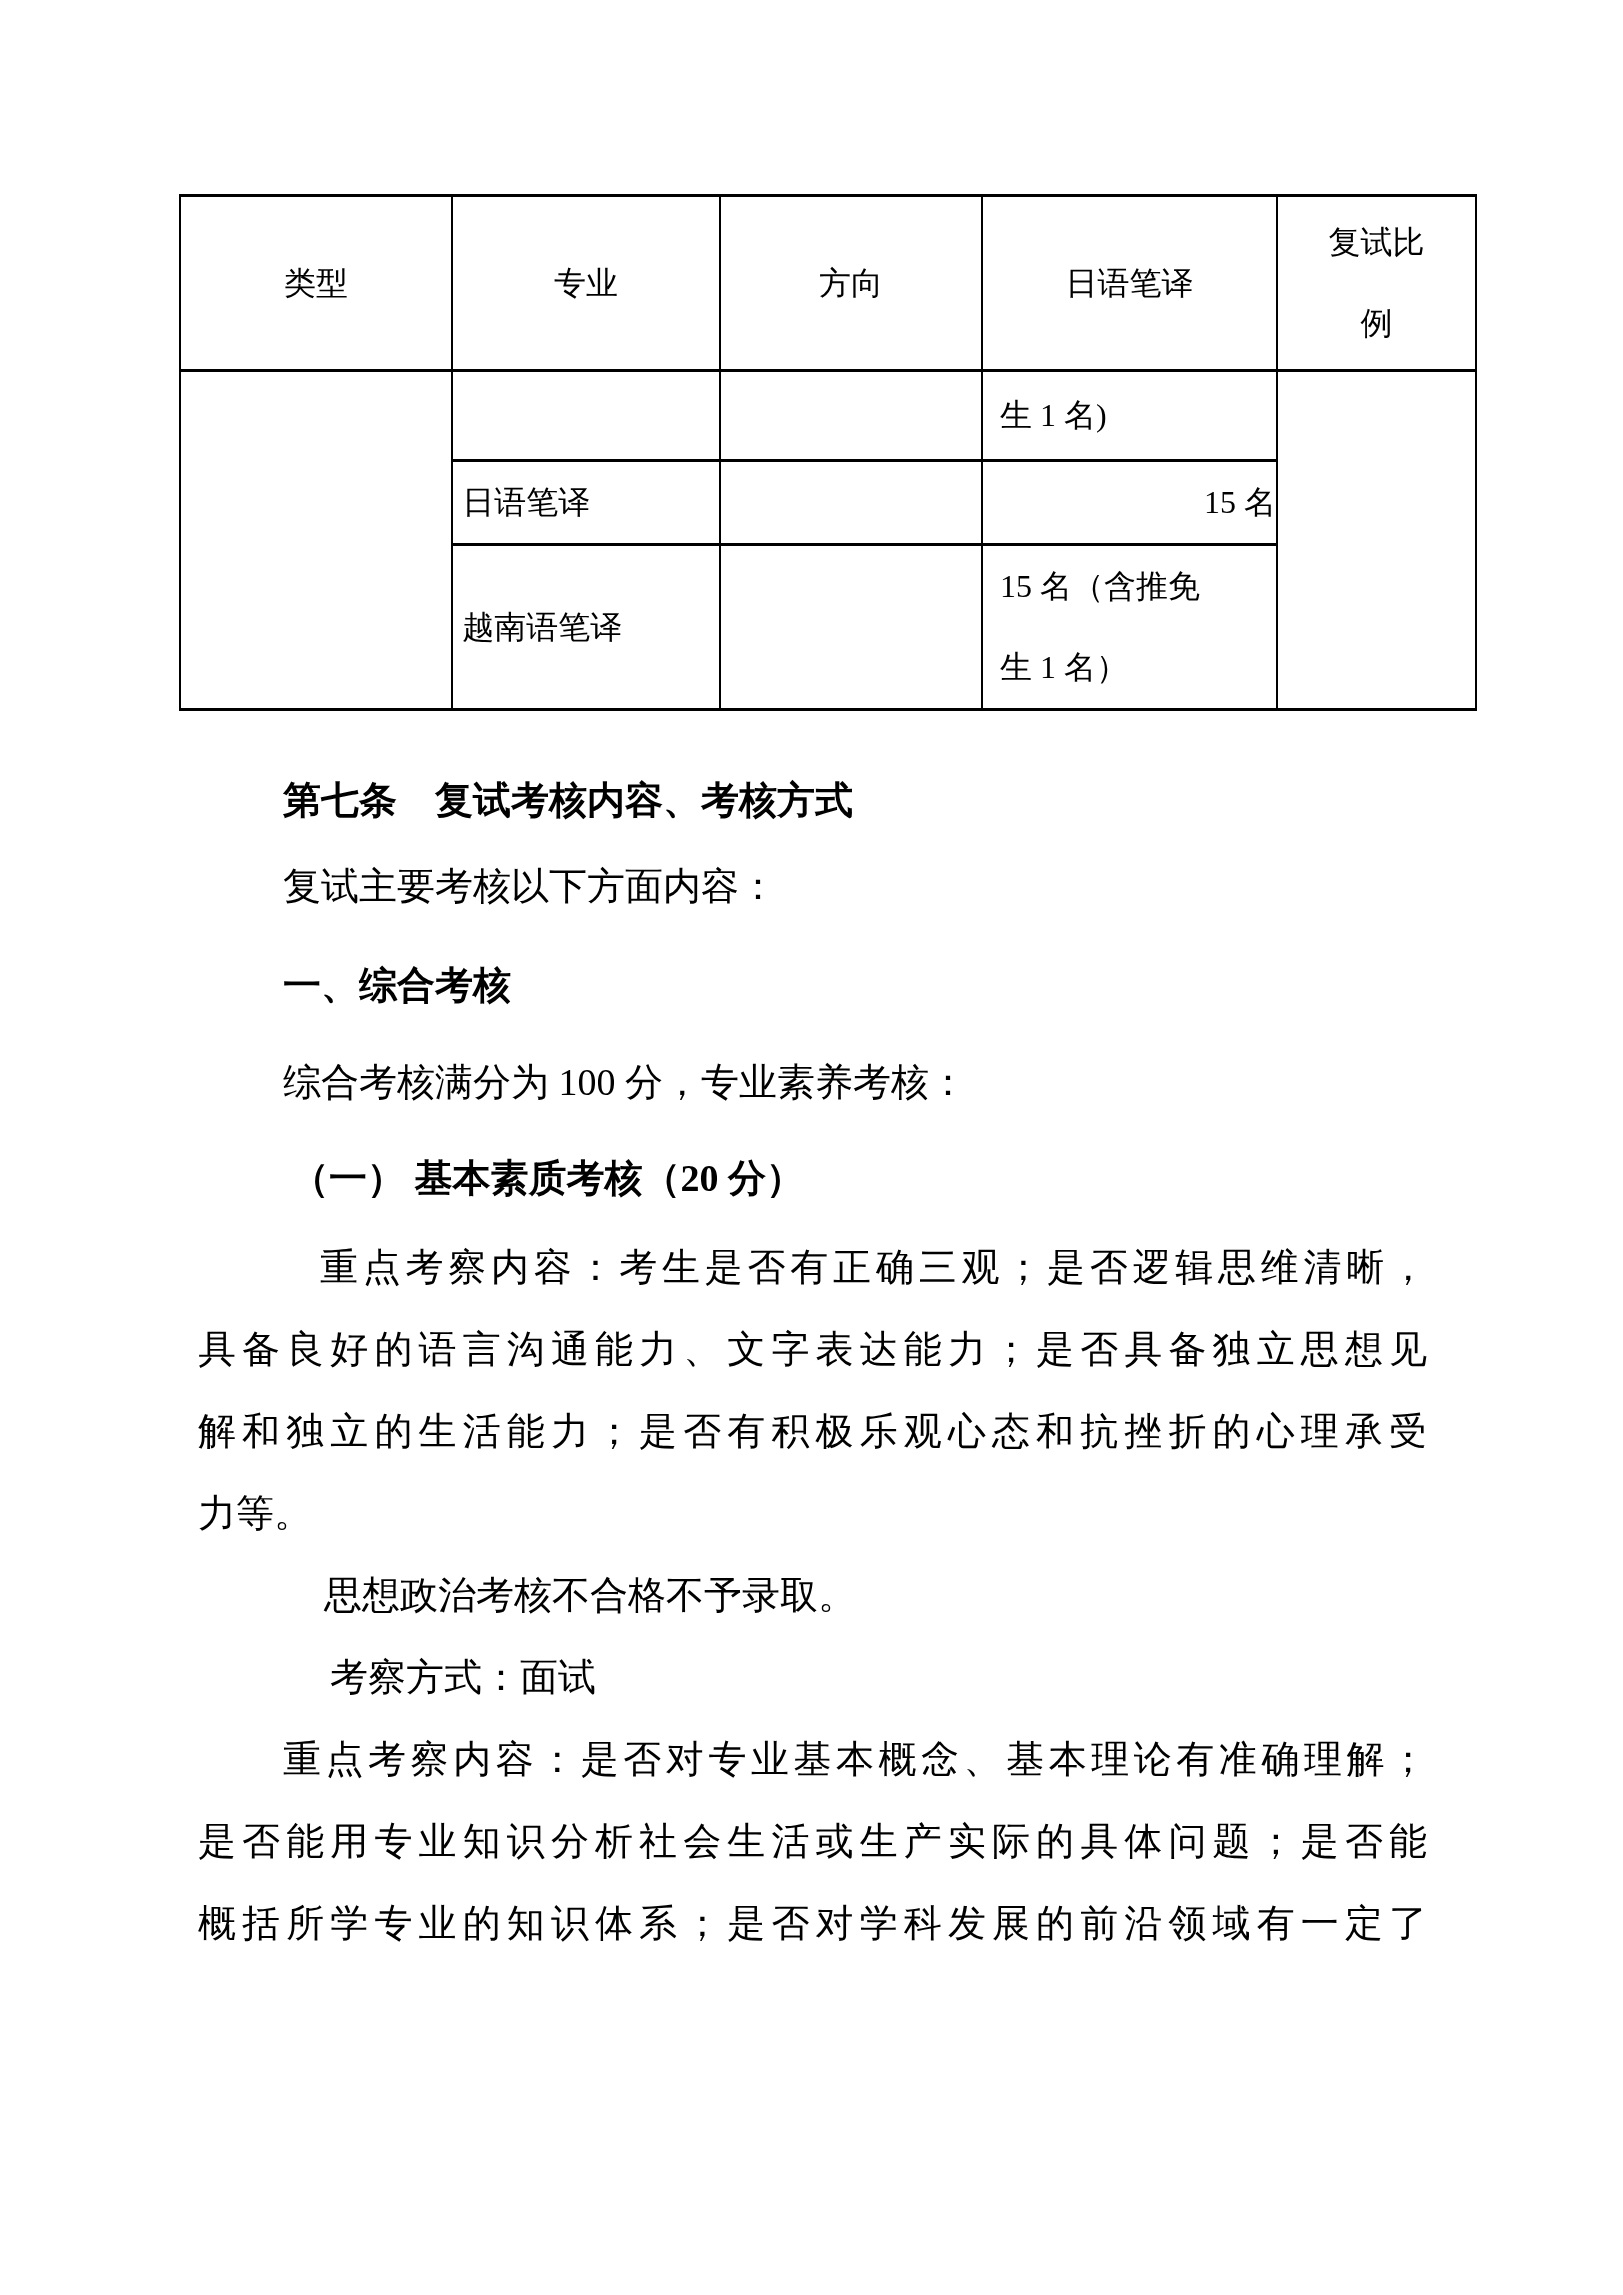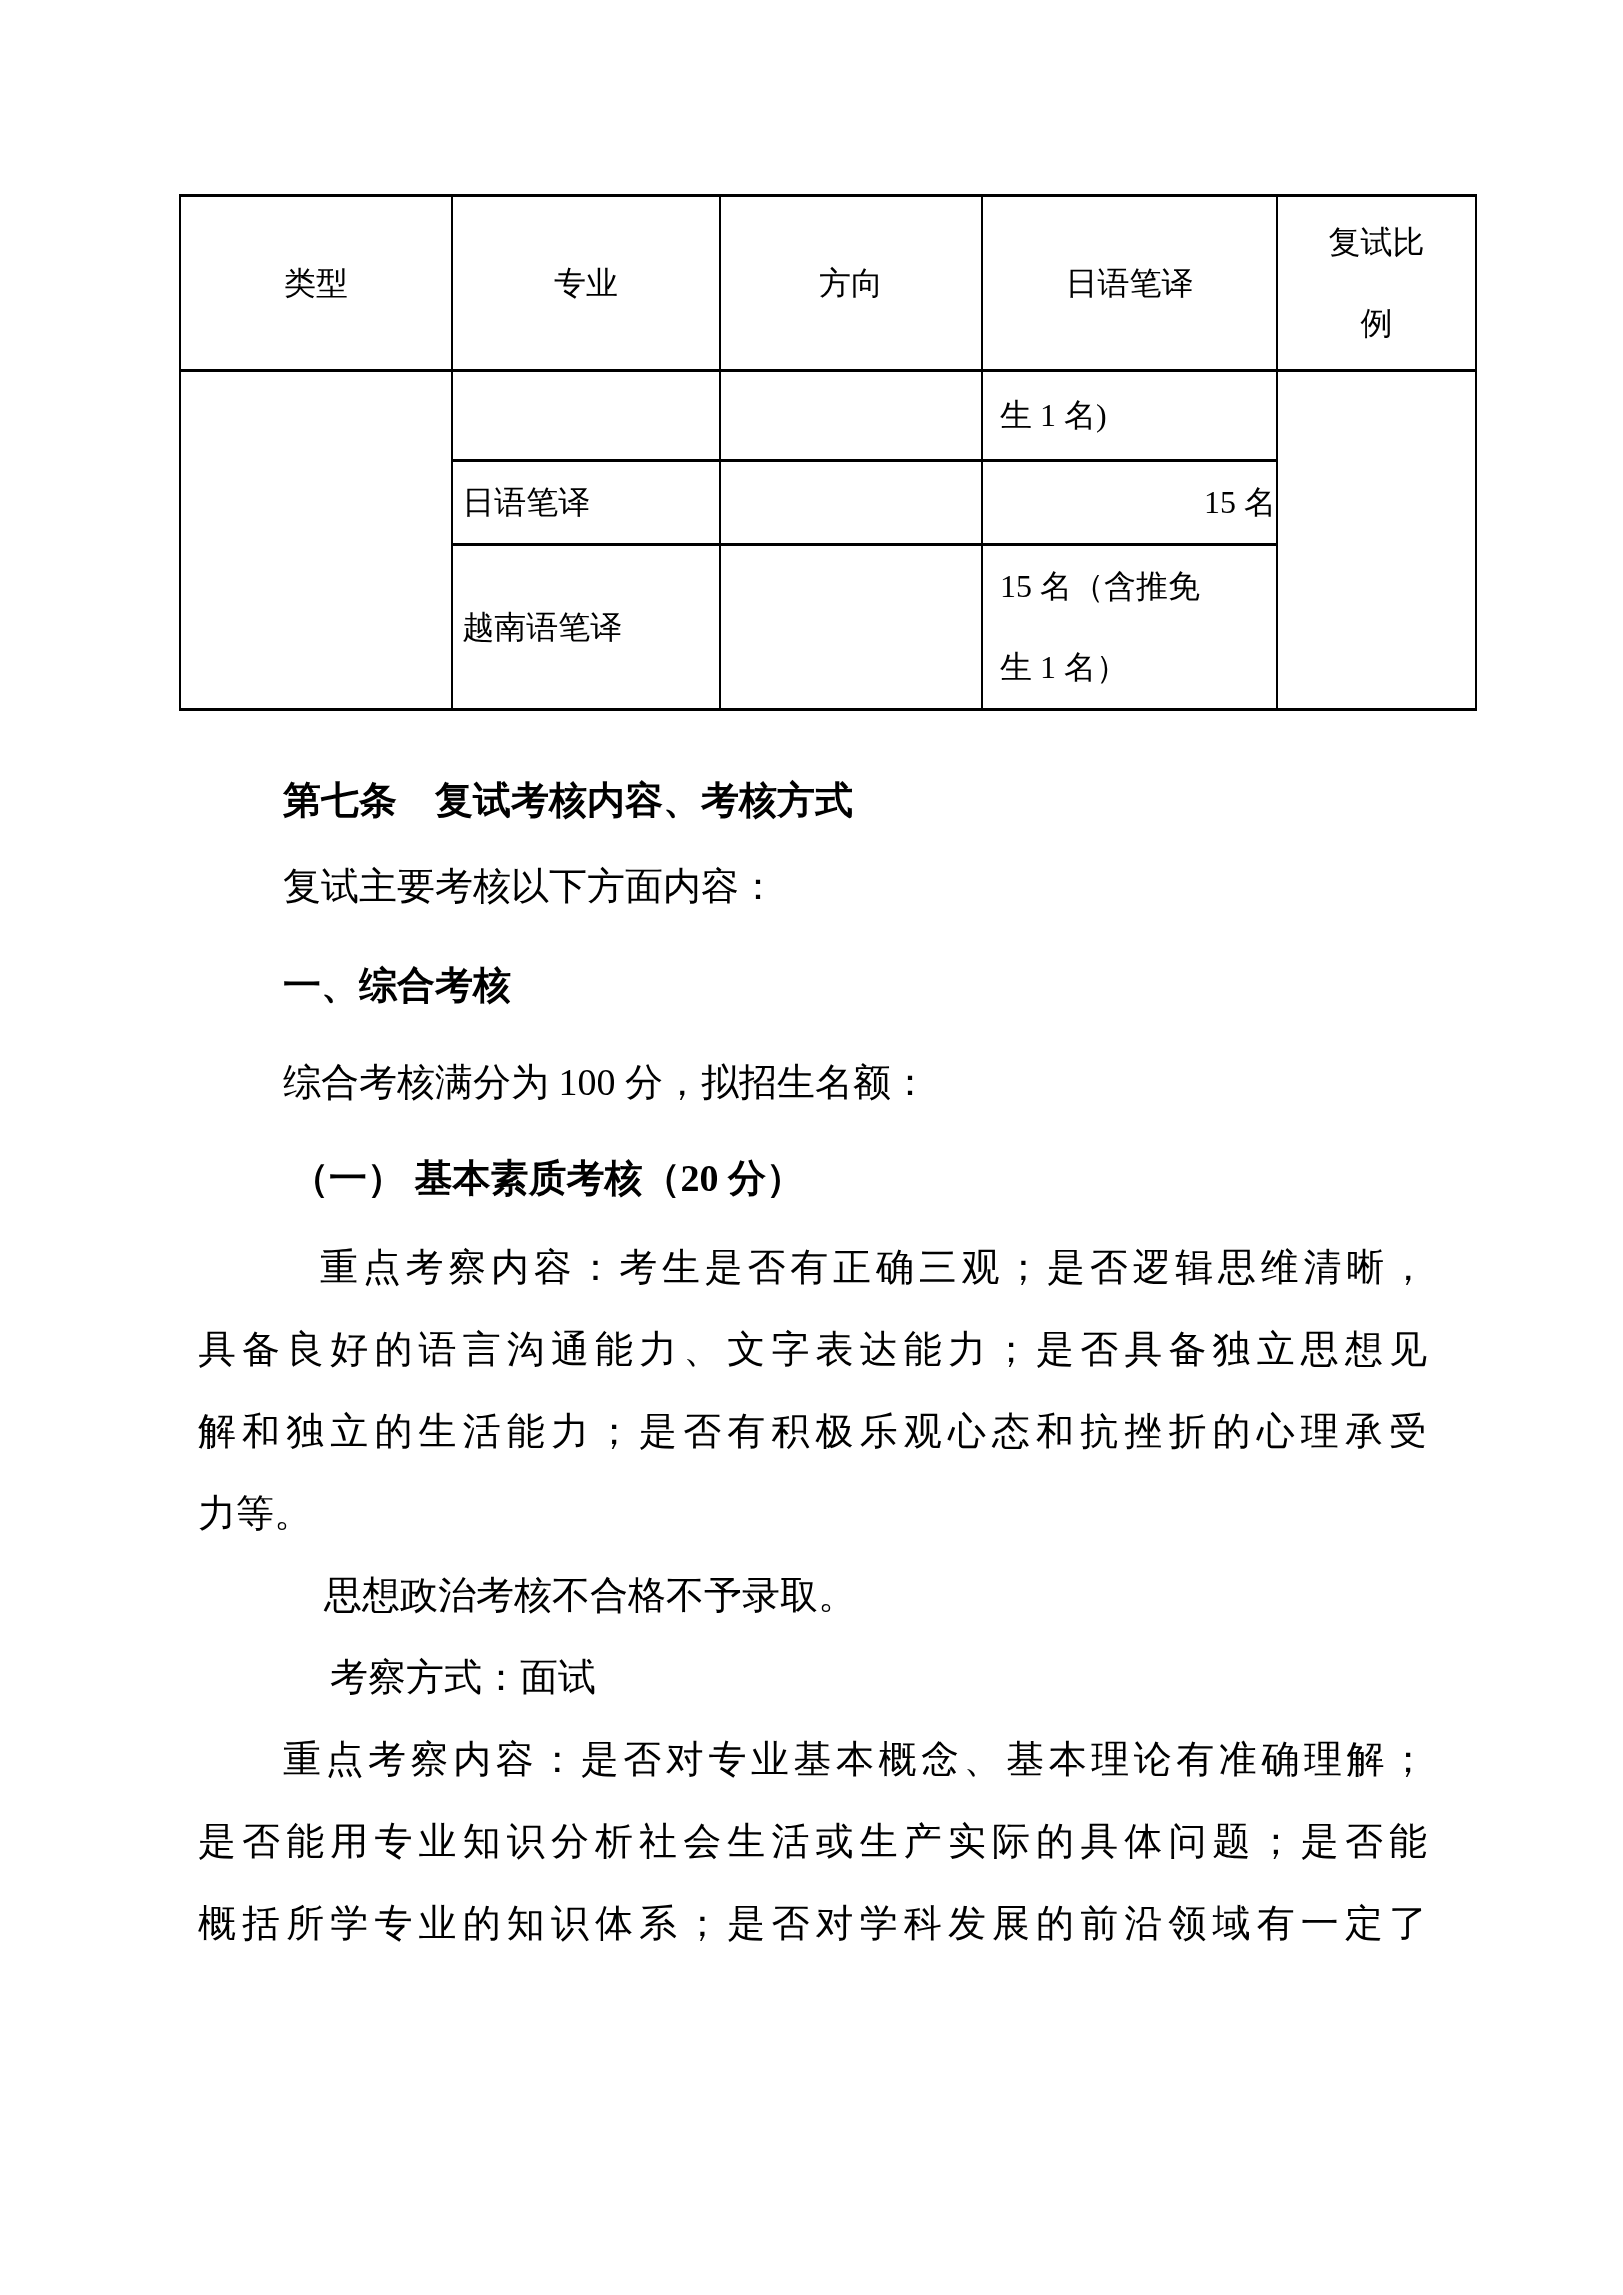--- a/index.html
+++ b/index.html
@@ -112,21 +112,21 @@
         <td class="cell-quota pre">15 名（含推免
 生 1 名）</td>
       </tr>
     </tbody>
   </table>
 
   <div class="content">
     <div class="lline b i130">第七条　复试考核内容、考核方式</div>
     <div class="lline i130 mt6">复试主要考核以下方面内容：</div>
     <div class="lline b i130 mt26">一、综合考核</div>
-    <div class="lline i130 mt23">综合考核满分为 100 分，拟招生名额：</div>
+    <div class="lline i130 mt23">综合考核满分为 100 分，专业素养考核：</div>
     <div class="lline b i142 mt22">（一） 基本素质考核（20 分）</div>
 
     <div class="mt11">
       <div class="jline i187">重点考察内容：考生是否有正确三观；是否逻辑思维清晰，</div>
       <div class="jline">具备良好的语言沟通能力、文字表达能力；是否具备独立思想见</div>
       <div class="jline">解和独立的生活能力；是否有积极乐观心态和抗挫折的心理承受</div>
       <div class="lline">力等。</div>
     </div>
 
     <div class="lline i192">思想政治考核不合格不予录取。</div>

